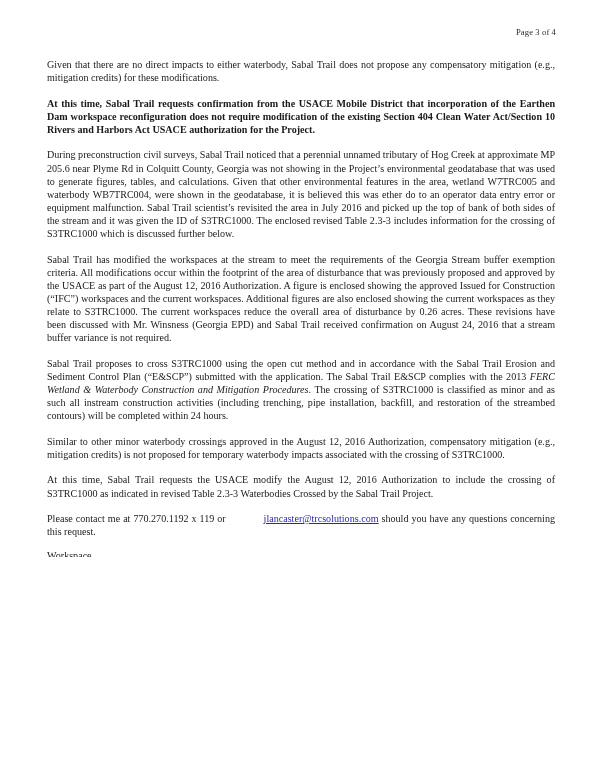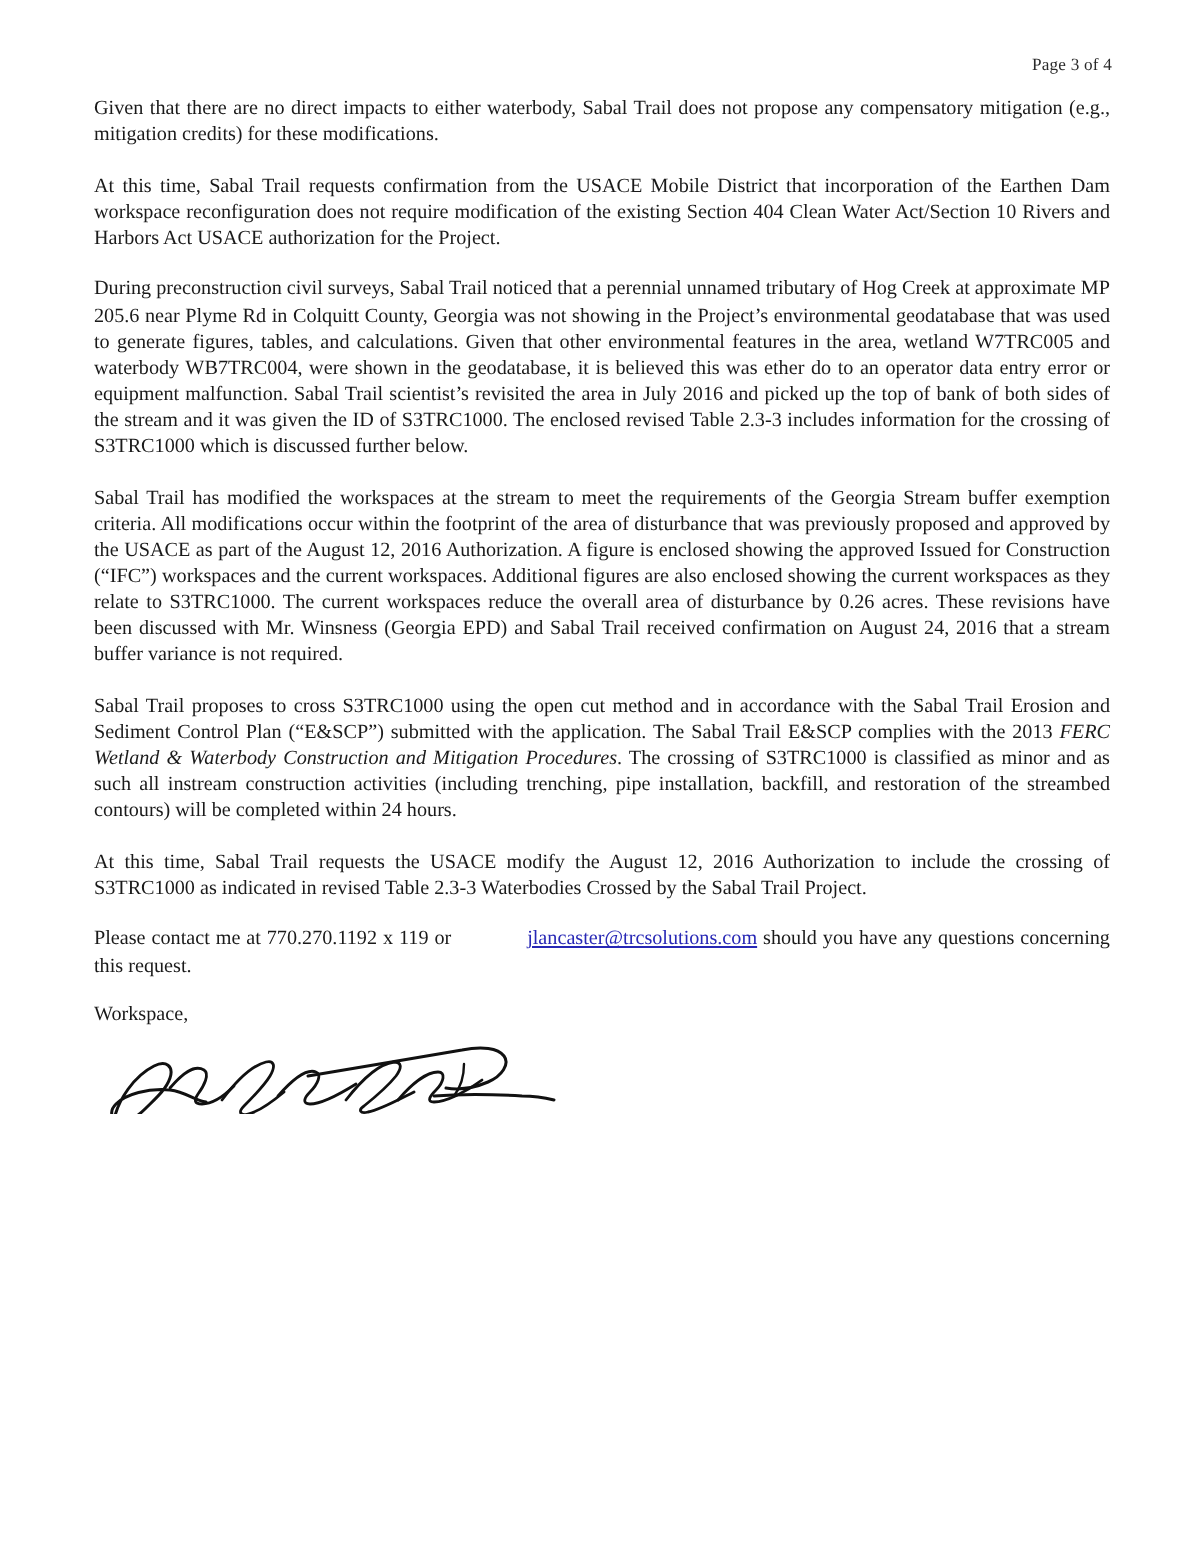--- a/index.html
+++ b/index.html
@@ -20,33 +20,33 @@
     position: absolute;
     top: 27px;
     right: 44px;
     font-size: 8.6px;
     color: #2a2a2a;
     letter-spacing: 0.1px;
   }
   .body-block {
     position: absolute;
     left: 47px;
-    top: 48px;
+    top: 58px;
     width: 508px;
   }
   p.para {
     margin: 0 0 12.5px 0;
     font-size: 10.1px;
     line-height: 13.1px;
     text-align: justify;
     text-justify: inter-word;
     color: #1a1a1a;
   }
   p.para.bold {
-    font-weight: normal;
+    font-weight: bold;
   }
   p.para.tight {
     margin-bottom: 11px;
   }
   .heading-underline {
     margin: 0 0 11.5px 0;
     font-size: 10.1px;
     line-height: 13.1px;
   }
   .heading-underline span.u {
@@ -96,20 +96,21 @@
 
     <p class="para bold">At this time, Sabal Trail requests confirmation from the USACE Mobile District that incorporation of the Earthen Dam workspace reconfiguration does not require modification of the existing Section 404 Clean Water Act/Section 10 Rivers and Harbors Act USACE authorization for the Project.</p>
 
 
     <p class="para">During preconstruction civil surveys, Sabal Trail noticed that a perennial unnamed tributary of Hog Creek at approximate MP 205.6 near Plyme Rd in Colquitt County, Georgia was not showing in the Project’s environmental geodatabase that was used to generate figures, tables, and calculations.  Given that other environmental features in the area, wetland W7TRC005 and waterbody WB7TRC004, were shown in the geodatabase, it is believed this was ether do to an operator data entry error or equipment malfunction.  Sabal Trail scientist’s revisited the area in July 2016 and picked up the top of bank of both sides of the stream and it was given the ID of S3TRC1000.  The enclosed revised Table 2.3-3 includes information for the crossing of S3TRC1000 which is discussed further below.</p>
 
     <p class="para">Sabal Trail has modified the workspaces at the stream to meet the requirements of the Georgia Stream buffer exemption criteria.  All modifications occur within the footprint of the area of disturbance that was previously proposed and approved by the USACE as part of the August 12, 2016 Authorization.  A figure is enclosed showing the approved Issued for Construction (“IFC”) workspaces and the current workspaces.  Additional figures are also enclosed showing the current workspaces as they relate to S3TRC1000.  The current workspaces reduce the overall area of disturbance by 0.26 acres.  These revisions have been discussed with Mr. Winsness (Georgia EPD) and Sabal Trail received confirmation on August 24, 2016 that a stream buffer variance is not required.</p>
 
     <p class="para"><span>Sabal Trail proposes to cross S3TRC1000 using the open cut method and in accordance with the Sabal Trail Erosion and Sediment Control Plan (“E&amp;SCP”) submitted with the application.  The Sabal Trail E&amp;SCP complies with the 2013 </span><span class="ital">FERC Wetland &amp; Waterbody Construction and Mitigation Procedures</span><span>.  The crossing of S3TRC1000 is classified as minor and as such all instream construction activities (including trenching, pipe installation, backfill, and restoration of the streambed contours) will be completed within 24 hours.</span></p>
 
+    <p class="para">Similar to other minor waterbody crossings approved in the August 12, 2016 Authorization, compensatory mitigation (e.g., mitigation credits) is not proposed for temporary waterbody impacts associated with the crossing of S3TRC1000.</p>
 
     <p class="para">At this time, Sabal Trail requests the USACE modify the August 12, 2016 Authorization to include the crossing of S3TRC1000 as indicated in revised Table 2.3-3 Waterbodies Crossed by the Sabal Trail Project.</p>
 
     <p class="para tight"><span>Please contact me at 770.270.1192 x 119 or </span><a class="maillink" href="#">jlancaster@trcsolutions.com</a><span> should you have any questions concerning this request.</span></p>
 
     <p class="sign-off">Workspace,</p>
 
     <div class="signature-wrap">
       <svg class="sig-svg" width="230" height="46" viewBox="0 0 230 46">
         <g fill="none" stroke="#111111" stroke-linecap="round" stroke-linejoin="round">

